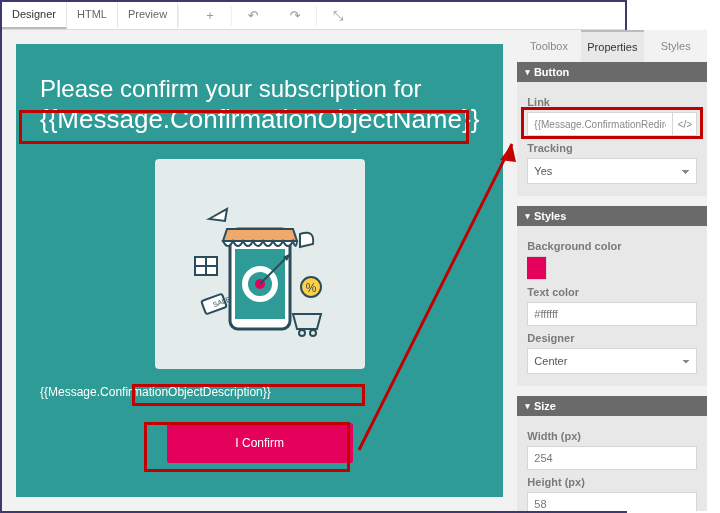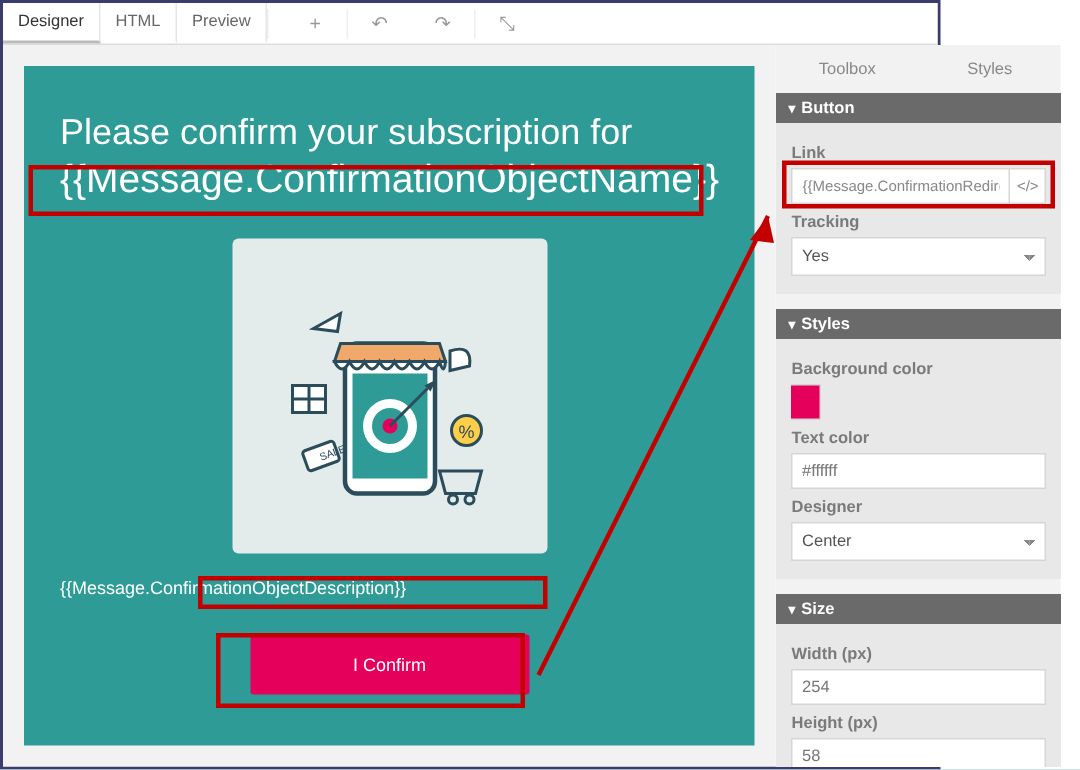--- a/index.html
+++ b/index.html
@@ -99,20 +99,21 @@
 
         <div class="hl" style="left:3px; top:66px; width:450px; height:34px;"></div>
         <div class="hl" style="left:116px; top:340px; width:233px; height:22px;"></div>
         <div class="hl" style="left:128px; top:378px; width:206px; height:50px;"></div>
       </div>
     </div>
 
     <div class="sidebar">
       <div class="side-tabs">
         <div class="side-tab">Toolbox</div>
+        <div class="side-tab active">Properties</div>
         <div class="side-tab">Styles</div>
       </div>
       <div class="panel">
 
         <div class="group-hd">Button</div>
         <div class="group-body" style="position:relative;">
           <span class="lbl">Link</span>
           <div class="field-row" style="position:relative;">
             <input class="field" value="{{Message.ConfirmationRedirectURL}}" style="">
             <div class="code-btn">&lt;/&gt;</div>

